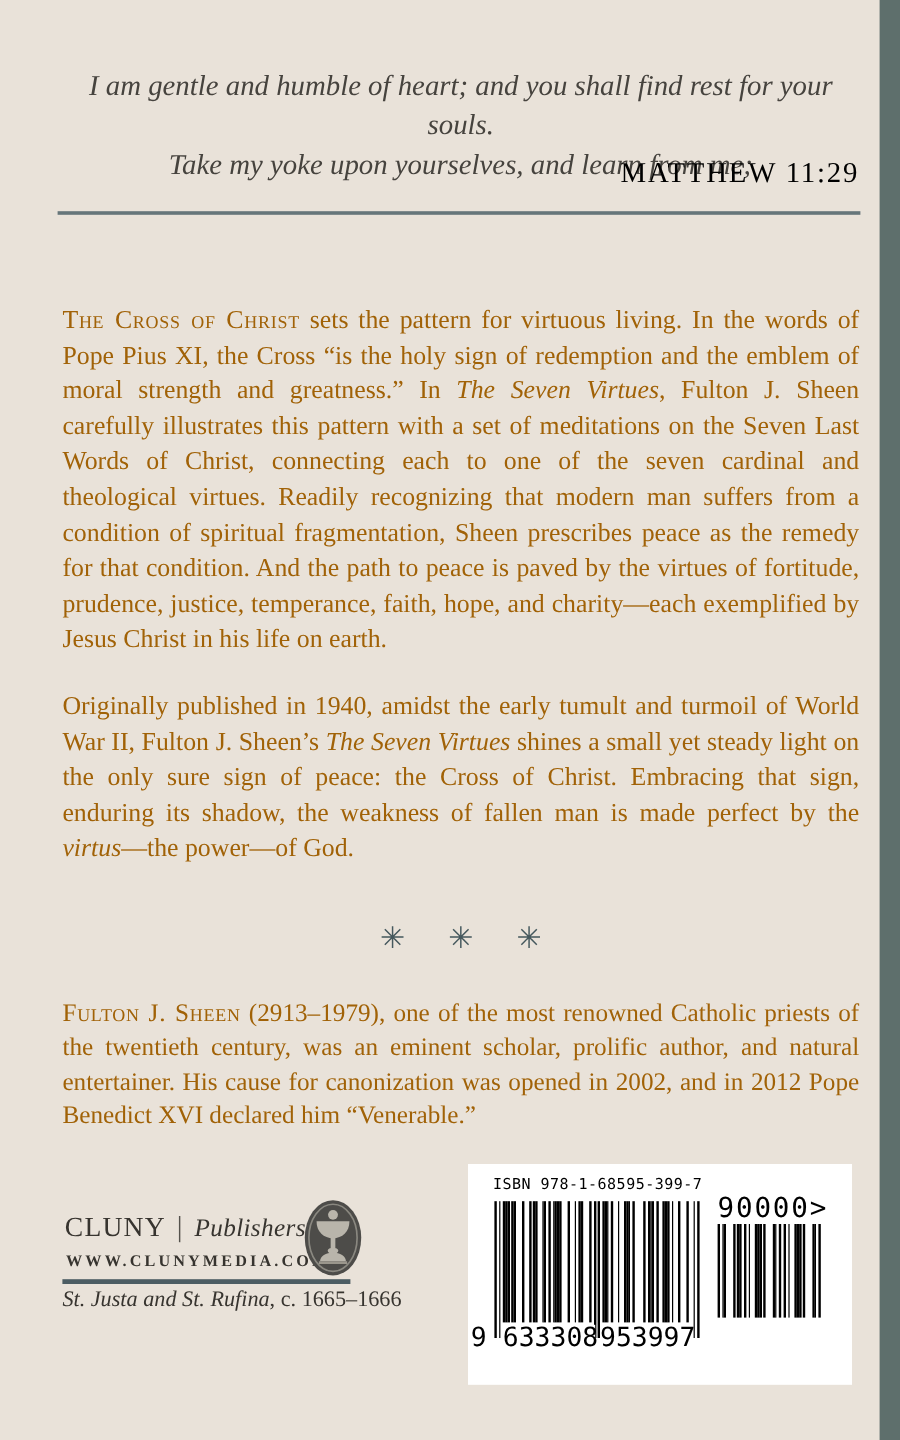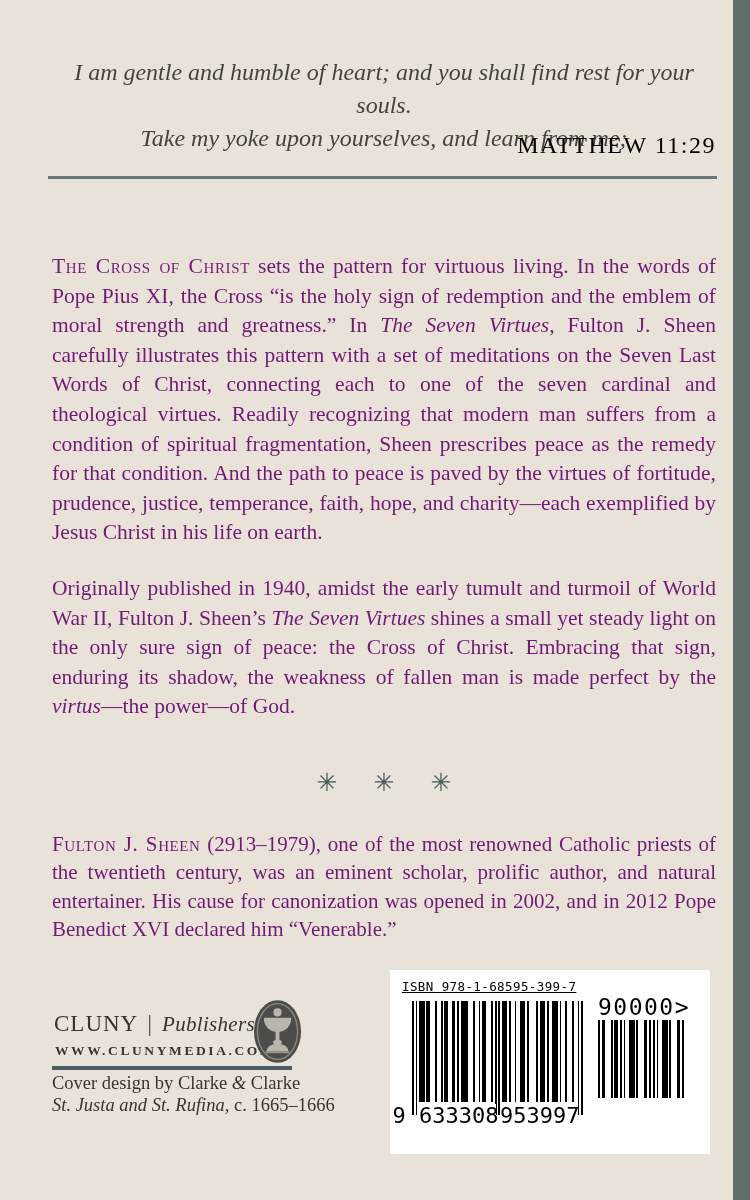--- a/index.html
+++ b/index.html
@@ -12,43 +12,43 @@
   .abs{position:absolute;}
   .spine{right:0;top:0;width:17px;height:1200px;background:#5e6f6c;}
   .content-col{left:52px;width:664px;}
 
   .epigraph{top:56px;text-align:center;font-style:italic;font-size:24px;line-height:33px;color:#46433e;}
   .attribution{top:132px;text-align:right;font-size:24px;letter-spacing:1.5px;color:#000000;}
   .rule{background:#5d6d71;height:3px;}
   .rule-top{top:176px;left:48px;width:669px;background:#66767a;}
   .rule-footer{top:1066px;left:52px;width:240px;height:4px;background:#4c5d63;}
 
-  .body-text{font-size:21.5px;line-height:29.6px;text-align:justify;color:#701a75;}
+  .body-text{font-size:21.5px;line-height:29.6px;text-align:justify;color:#a16207;}
   .para1{top:252px;}
   .para2{top:574px;}
   .smallcaps{font-variant:small-caps;letter-spacing:0.6px;}
   .italic{font-style:italic;}
 
   .stars{top:768px;display:flex;justify-content:center;gap:36px;font-size:25px;color:#45585d;}
   .stars span{line-height:30px;}
 
   .bio{top:830px;font-size:21px;line-height:28.4px;}
 
   .publisher-line{top:1010px;left:54px;font-size:23px;letter-spacing:1px;color:#37342f;white-space:nowrap;}
   .publisher-line .sep{font-weight:300;color:#55524c;padding:0 9px;font-size:24px;}
   .publisher-line .imprint{font-style:italic;font-size:21px;letter-spacing:0.3px;}
   .website{top:1043px;left:55px;font-size:13.5px;font-weight:bold;letter-spacing:2.6px;color:#37342f;font-family:"Liberation Serif",serif;}
 
   .credits{top:1073px;left:52px;font-size:18.5px;line-height:21.8px;color:#37342f;}
 
   .logo{left:253px;top:999px;width:49px;height:65px;}
 
   .barcode-box{left:390px;top:970px;width:320px;height:184px;background:#ffffff;}
-  .isbn-label{position:absolute;top:9px;left:12px;width:192px;
-    font-family:"DejaVu Sans Mono",monospace;font-size:12.5px;letter-spacing:0.4px;color:#000;white-space:nowrap;text-decoration:underline;}
+  .isbn-label{position:absolute;top:9px;left:12px;width:192px;text-align:center;
+    font-family:"DejaVu Sans Mono",monospace;font-size:12.5px;letter-spacing:0.4px;color:#000;white-space:nowrap;}
   .barcode{position:absolute;}
   .barcode .bar{position:absolute;top:0;height:88.5%;background:#000;}
   .barcode .bar.guard{height:100%;}
   .barcode-main{left:22px;top:31px;width:171px;height:114px;}
   .barcode-supp{left:208px;top:50px;width:86px;height:78px;}
   .barcode-supp .bar{height:100% !important;}
   .digit{position:absolute;font-family:"DejaVu Sans Mono",monospace;font-size:22px;color:#000;background:#fff;
     top:134px;height:24px;line-height:24px;text-align:center;}
   .digit-first{left:0px;width:18px;background:transparent;}
   .digit-g1{left:29px;width:77px;}
@@ -92,21 +92,20 @@
   <path d="M11,19 h28 c0,9 -6.2,14.5 -14,14.5 s-14,-5.5 -14,-14.5 z" fill="#b9b5ab"></path>
   <rect x="23" y="33" width="4" height="9" fill="#b9b5ab"></rect>
   <ellipse cx="25" cy="44" rx="4.5" ry="2.6" fill="#b9b5ab"></ellipse>
   <path d="M14,53 c0,-4.5 5,-7.5 11,-7.5 s11,3 11,7.5 z" fill="#b9b5ab"></path>
   <path d="M13,53 h24 v2.2 h-24 z" fill="#9a968c"></path>
 </svg>
 
 <div class="abs rule rule-footer"></div>
 
 <div class="abs credits">
-  <div><span>Cover design by Clarke </span><span class="italic">&amp;</span><span> Clarke</span></div>
   <div><span class="italic">St. Justa and St. Rufina</span><span>, c. 1665–1666</span></div>
 </div>
 
 <div class="abs barcode-box">
   <div class="isbn-label">ISBN 978-1-68595-399-7</div>
   <div class="barcode barcode-main">
       <div class="bar guard" style="left: 0%; width: 1.05263%;"></div>
       <div class="bar guard" style="left: 2.10526%; width: 1.05263%;"></div>
       <div class="bar" style="left: 4.21053%; width: 1.05263%;"></div>
       <div class="bar" style="left: 5.26316%; width: 1.05263%;"></div>

